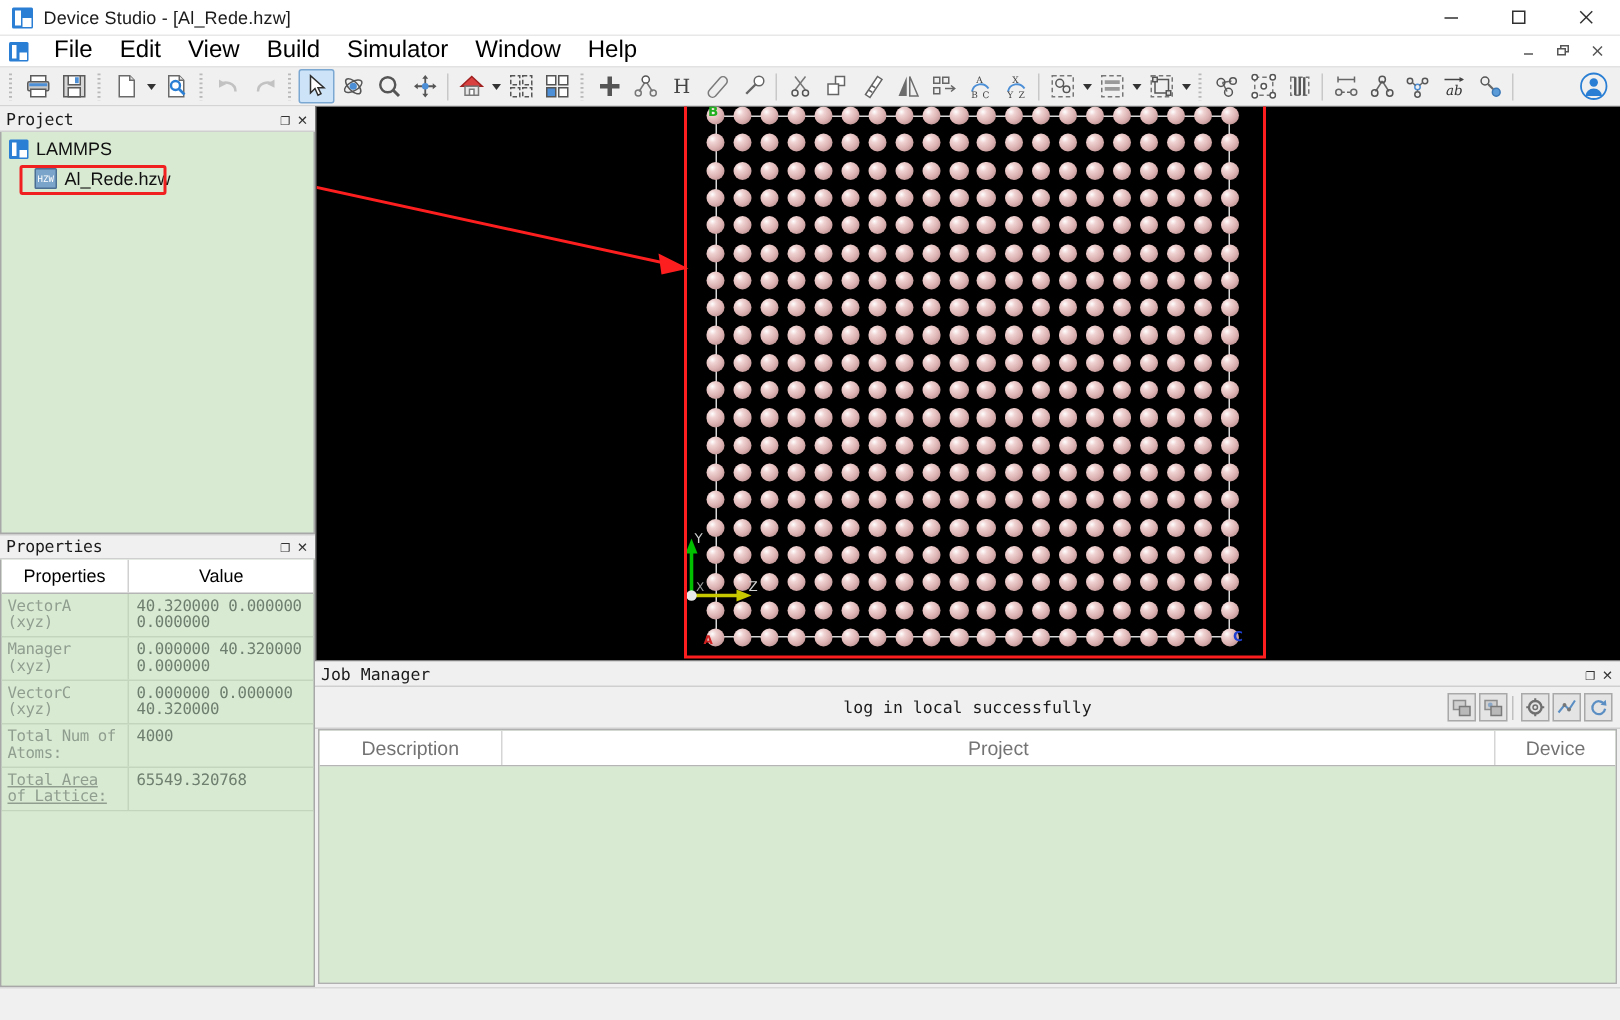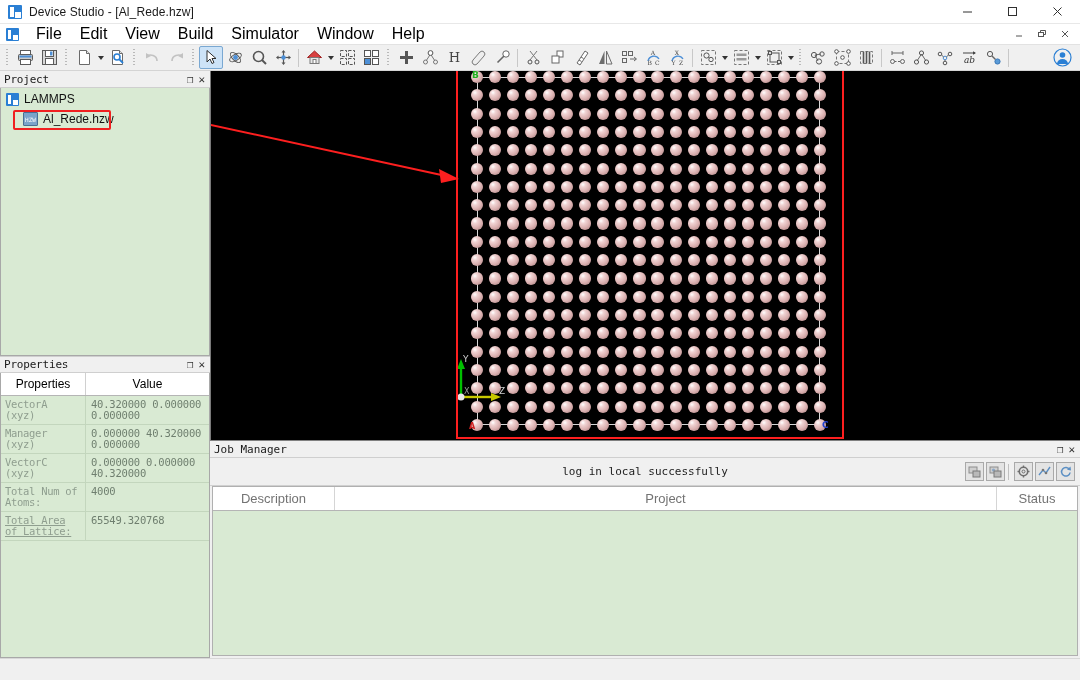--- a/index.html
+++ b/index.html
@@ -1065,21 +1065,21 @@
                 <path d="M10.5 4.5 a4.3 4.3 0 1 0 0.6 3" fill="none" stroke="#5b8fc4" stroke-width="1.5"></path>
                 <polygon points="11.5,1.5 12,5.5 8,4.8" fill="#5b8fc4"></polygon>
               </svg>
             </div>
           </div>
         </div>
         <div class="jm-table">
           <div class="jm-thead">
             <div style="width:122px;">Description</div>
             <div style="flex:1;">Project</div>
-            <div style="width:80px;">Status</div>
+            <div style="width:80px;">Device</div>
           </div>
           <div class="jm-body"></div>
         </div>
       </div>
     </div>
   </div>
 
   <div class="statusbar"></div>
 </div>
 

